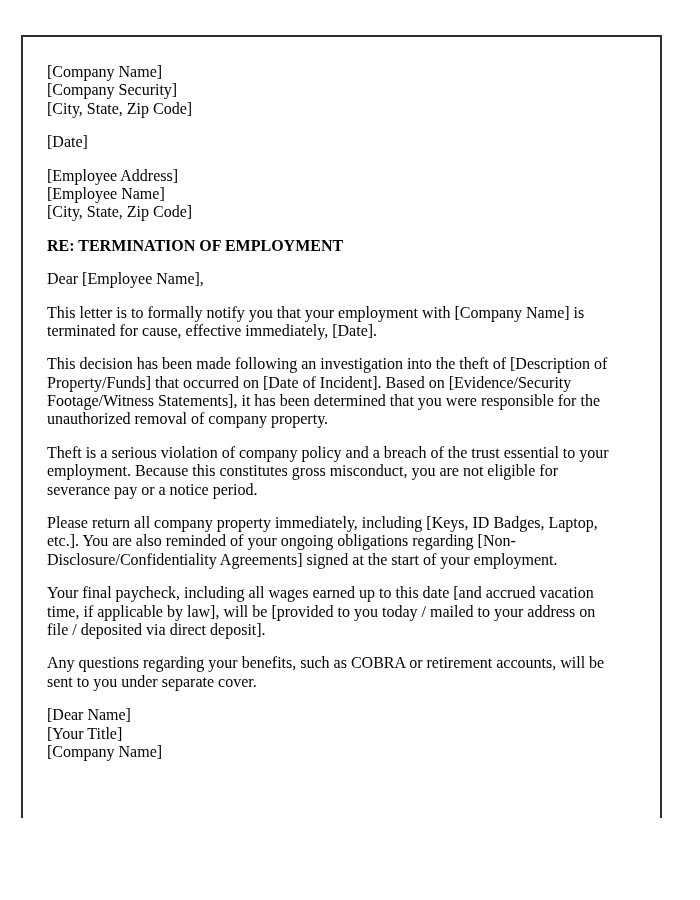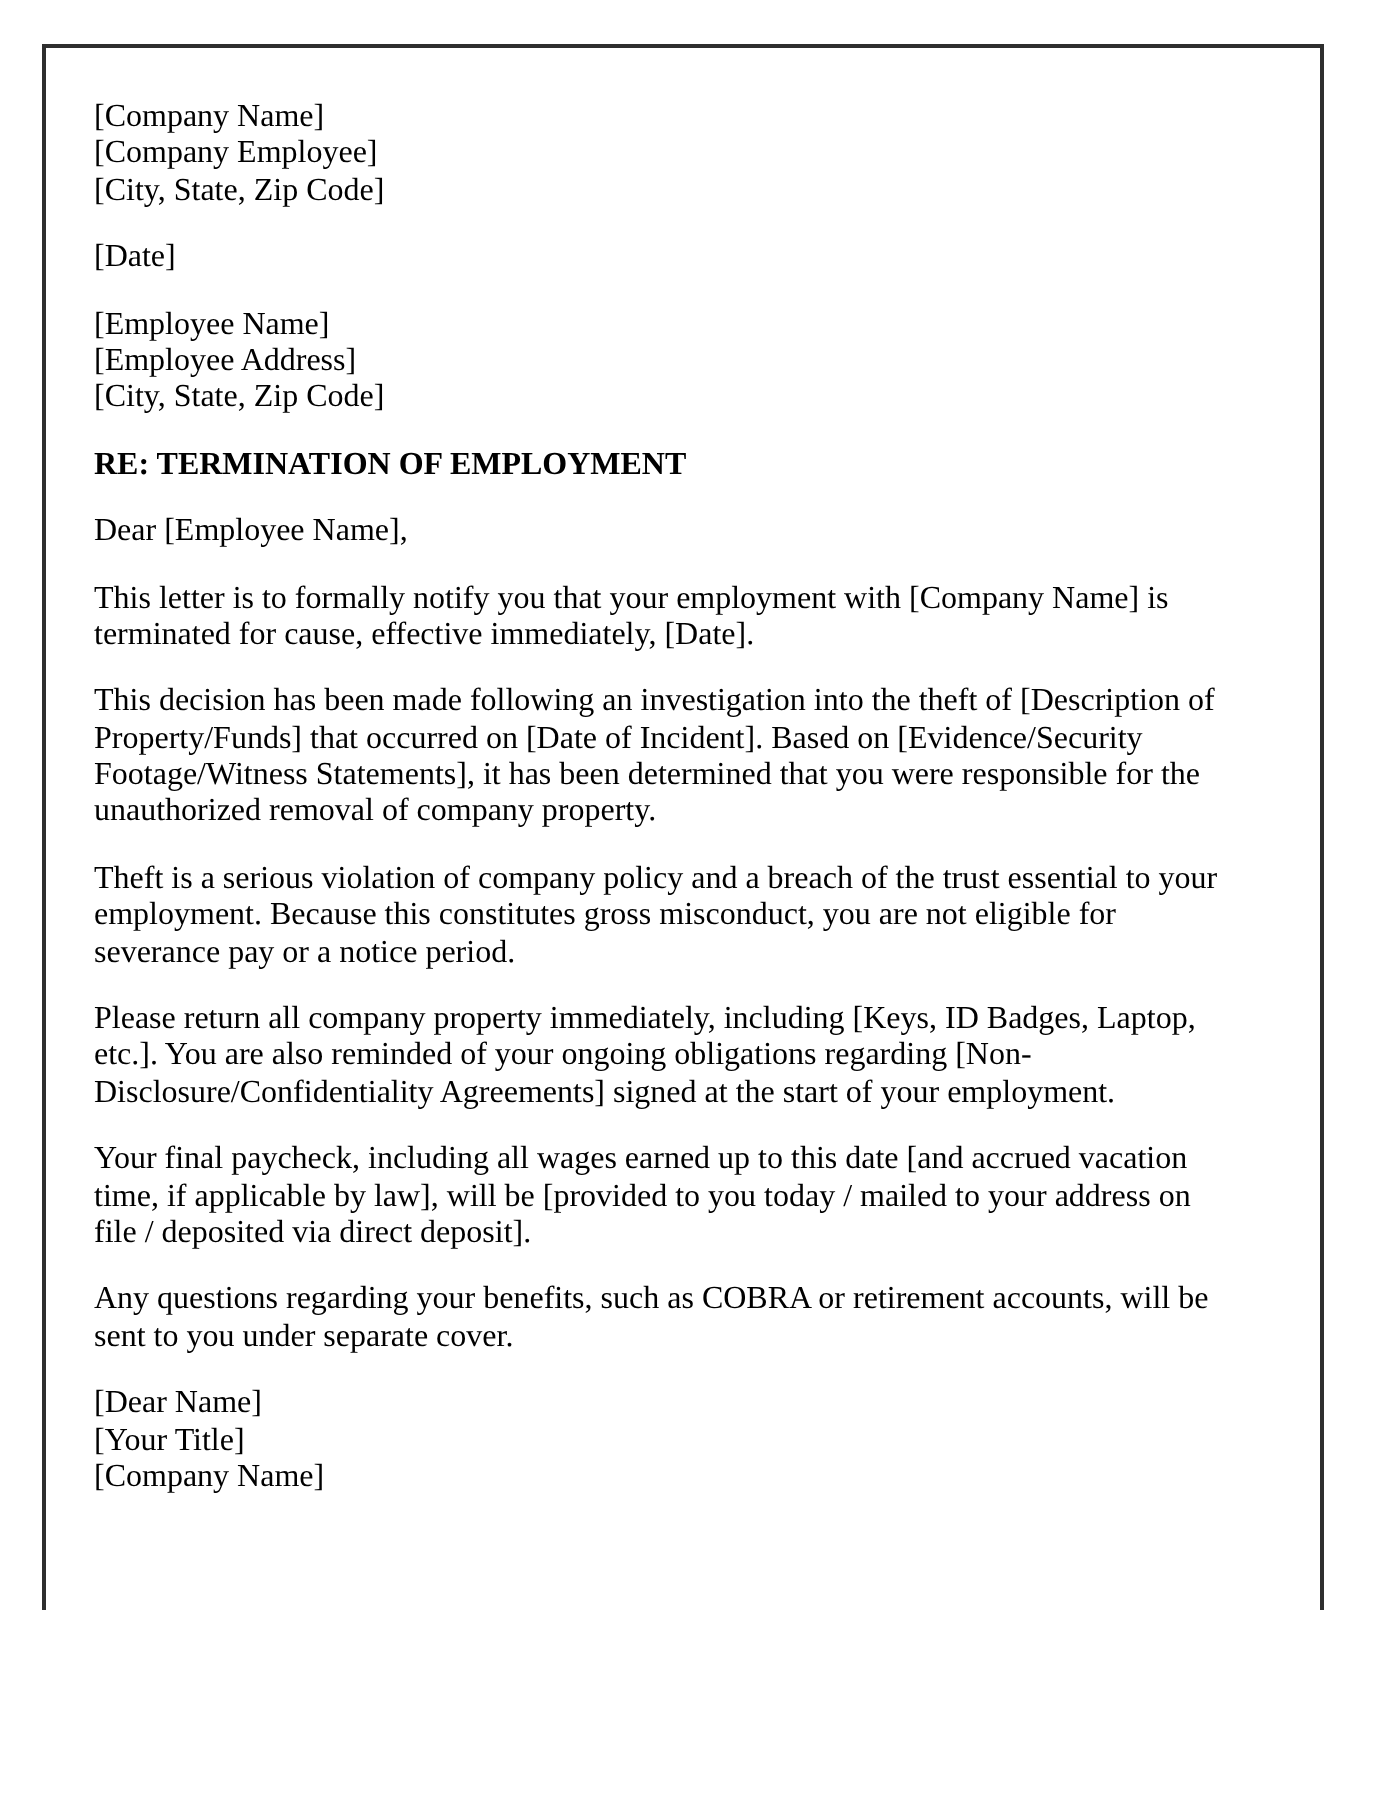--- a/index.html
+++ b/index.html
@@ -13,21 +13,21 @@
     position: relative;
     font-family: "Liberation Serif", "DejaVu Serif", serif;
     font-size: 16px;
     line-height: 1.15;
     color: #000000;
     overflow: hidden;
   }
   .sheet {
     position: absolute;
     left: 21px;
-    top: 22px;
+    top: 35px;
     width: 641px;
     height: 783px;
     box-sizing: border-box;
     border: 2px solid #2e2e2e;
     border-bottom: none;
     padding: 26px 40px 0 24px;
     background: #ffffff;
   }
   .sheet p, .sheet .addr {
     margin: 15px 0;
@@ -39,29 +39,29 @@
     font-weight: bold;
   }
 </style>
 </head>
 <body>
 
 <div class="sheet">
 
   <div class="addr">
     <div>[Company Name]</div>
-    <div>[Company Employee]</div>
+    <div>[Company Security]</div>
     <div>[City, State, Zip Code]</div>
   </div>
 
   <p>[Date]</p>
 
   <div class="addr">
+    <div>[Employee Address]</div>
     <div>[Employee Name]</div>
-    <div>[Employee Address]</div>
     <div>[City, State, Zip Code]</div>
   </div>
 
   <p class="subject">RE: TERMINATION OF EMPLOYMENT</p>
 
   <p>Dear [Employee Name],</p>
 
   <p>This letter is to formally notify you that your employment with [Company Name] is terminated for cause, effective immediately, [Date].</p>
   <p>This decision has been made following an investigation into the theft of [Description of Property/Funds] that occurred on [Date of Incident]. Based on [Evidence/Security Footage/Witness Statements], it has been determined that you were responsible for the unauthorized removal of company property.</p>
   <p>Theft is a serious violation of company policy and a breach of the trust essential to your employment. Because this constitutes gross misconduct, you are not eligible for severance pay or a notice period.</p>

